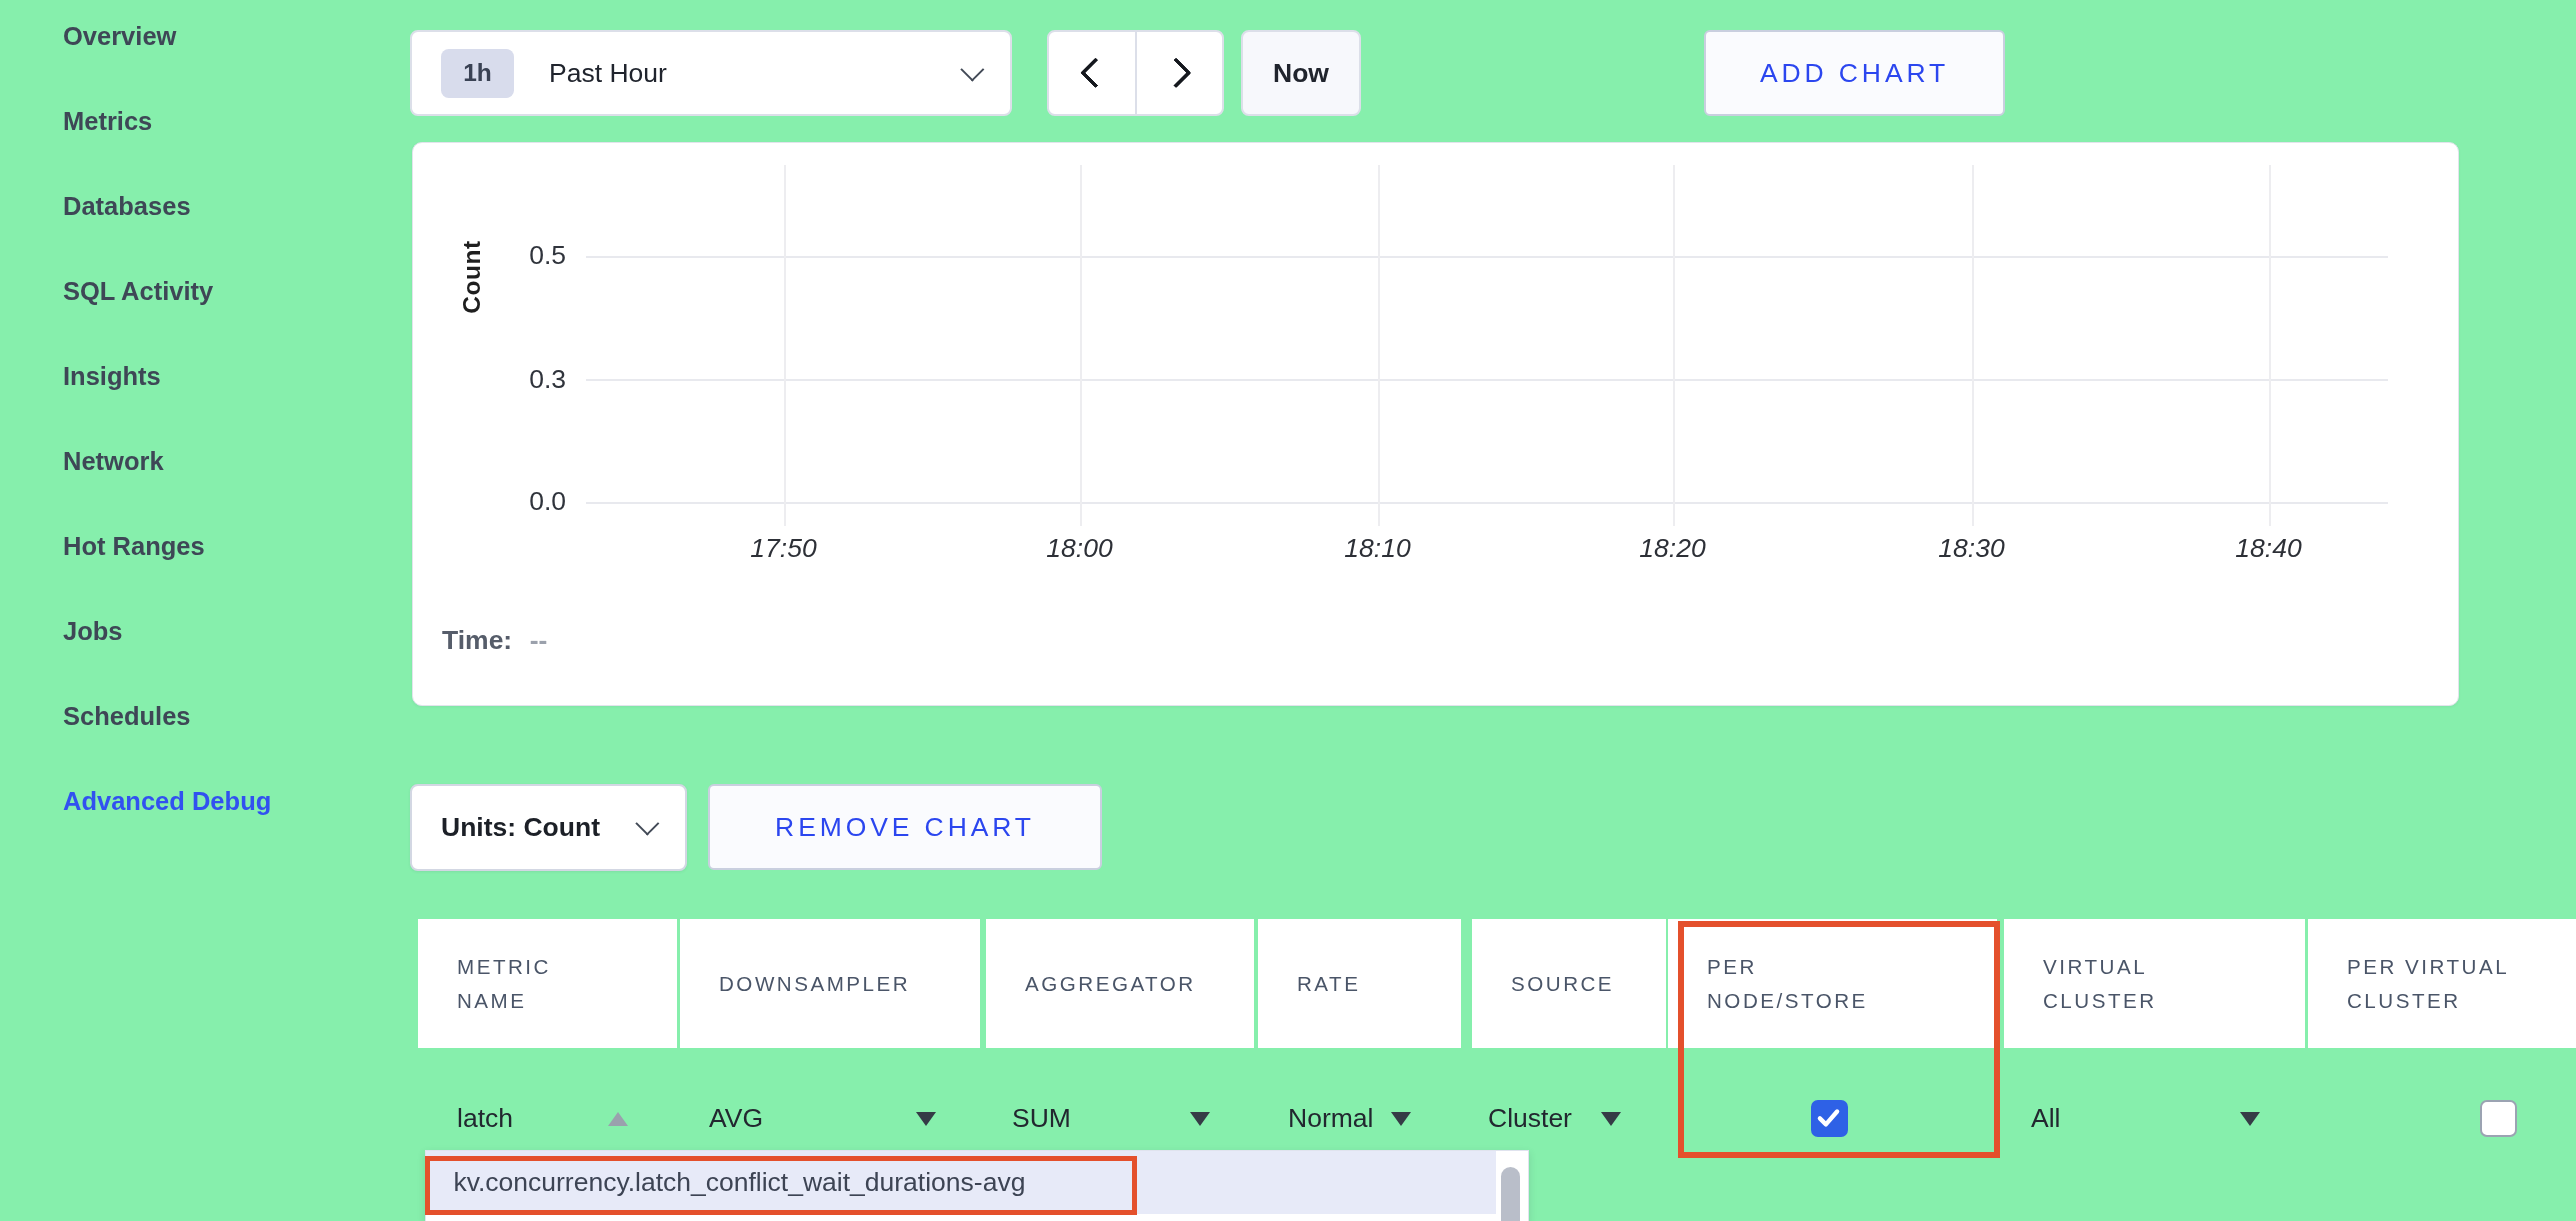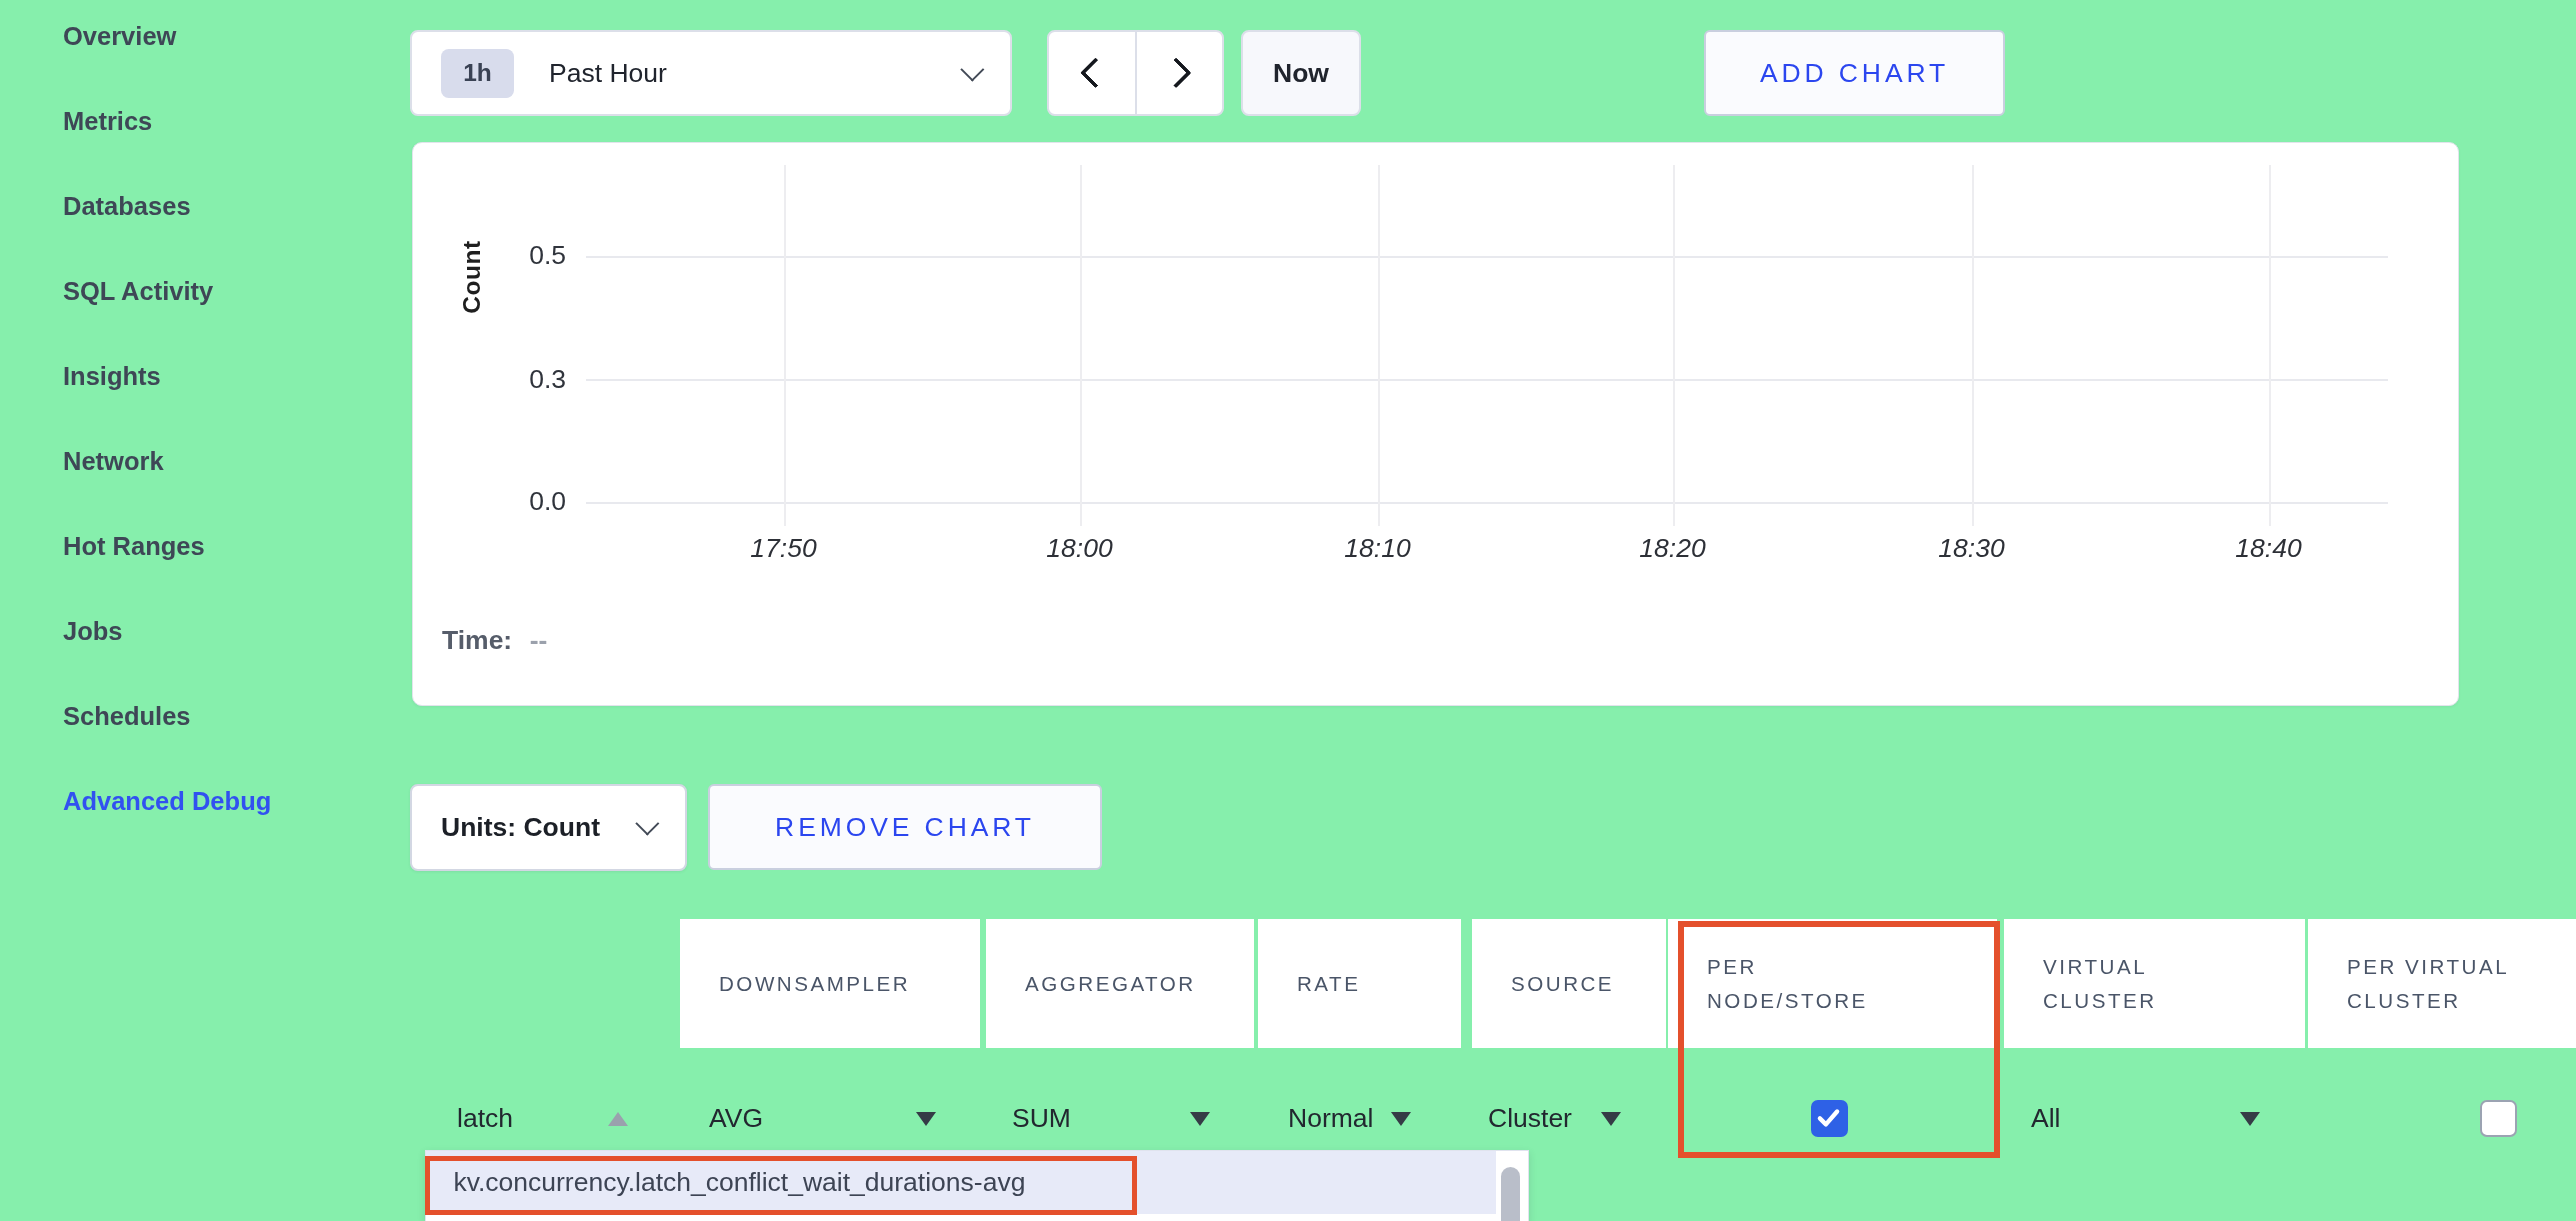--- a/index.html
+++ b/index.html
@@ -141,20 +141,24 @@
       <span class="t-label">Time:</span><span class="t-value">--</span>
     </div>
   </section>
 
   <div class="units-select">
     <span class="u-label">Units: Count</span>
     <span class="chev-down"></span>
   </div>
   <button class="outline-btn remove-chart">REMOVE CHART</button>
 
+  <div class="th" style="left:418px;width:259px;">
+    <div>METRIC</div>
+      <div>NAME</div>
+    </div>
   <div class="th" style="left:680px;width:300px;">
     <div>DOWNSAMPLER</div>
       <div></div>
     </div>
   <div class="th" style="left:1258px;width:203px;">
     <div>RATE</div>
       <div></div>
     </div>
   <div class="th" style="left:986px;width:268px;">
     <div>AGGREGATOR</div>

